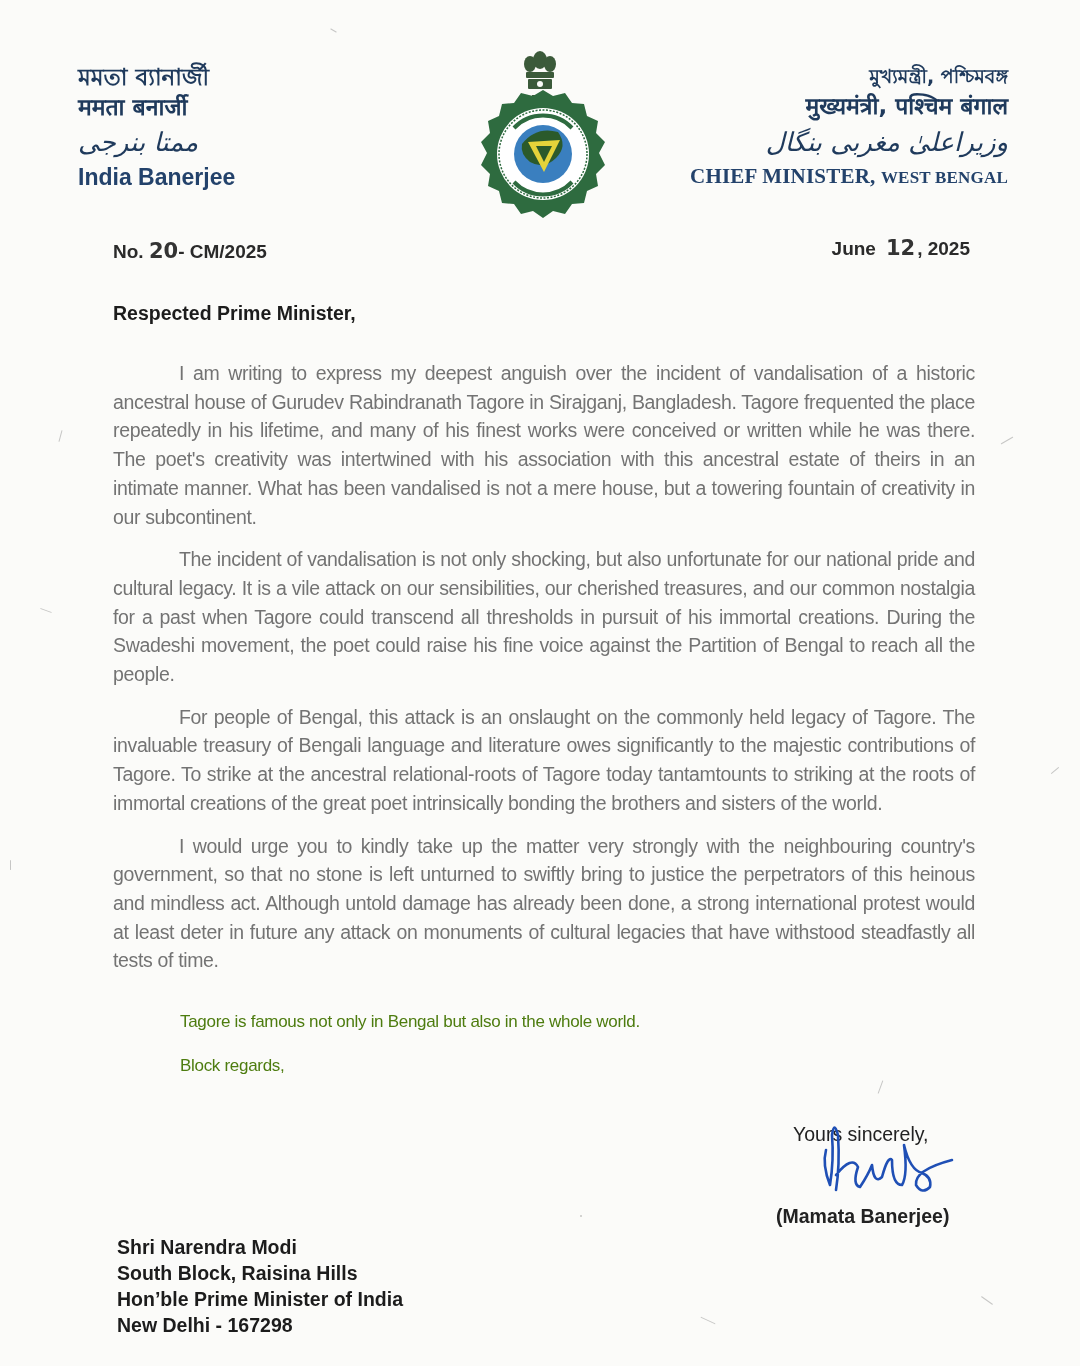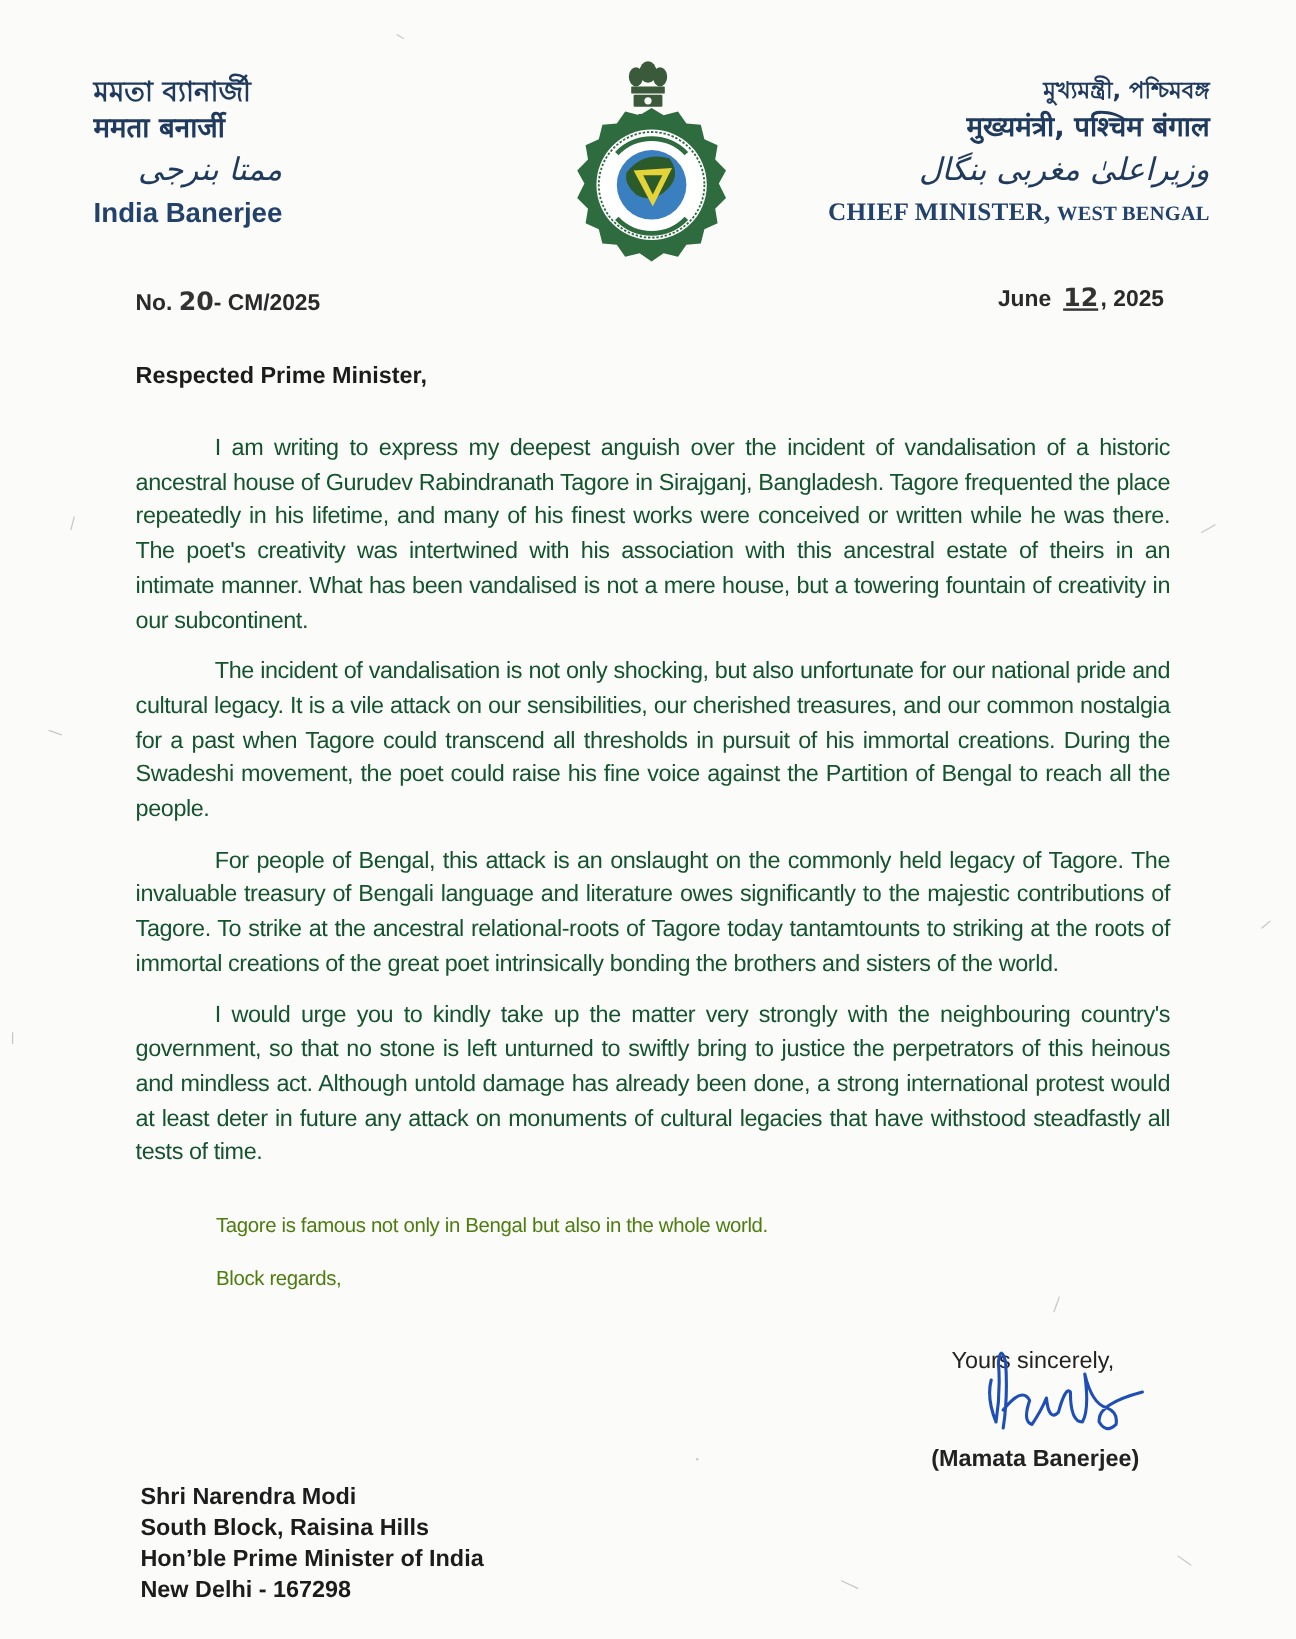--- a/index.html
+++ b/index.html
@@ -5,44 +5,44 @@
     html, body { margin: 0; padding: 0; }
     body {
       width: 1080px; height: 1366px; position: relative; overflow: hidden;
       background: #fbfbf9;
       font-family: "Liberation Sans", sans-serif;
       color: #1c1c1c;
     }
     .speck { position: absolute; background: #9a9a9a; opacity: 0.55; border-radius: 1px; }
     .lh-left { position: absolute; left: 78px; top: 62px; color: #1f3a5c; }
     .lh-left .bn { font-family: "DejaVu Sans", sans-serif; font-size: 23px; font-weight: bold; line-height: 30px; color: #1f3a5c; }
-    .lh-left .ur { font-family: "DejaVu Sans", sans-serif; font-size: 26px; line-height: 40px; color: #1f3a5c; direction: rtl; text-align: right; font-style: italic; }
+    .lh-left .ur { font-family: "DejaVu Sans", sans-serif; font-size: 26px; line-height: 40px; color: #1f3a5c; direction: rtl; text-align: left; font-style: italic; }
     .lh-left .en { font-family: "Liberation Sans", sans-serif; font-weight: bold; font-size: 23px; color: #23426b; margin-top: 2px; }
 
     .lh-right { position: absolute; right: 72px; top: 62px; text-align: right; color: #1f3a5c; }
     .lh-right .bn1 { font-family: "DejaVu Sans", sans-serif; font-size: 19px; font-weight: bold; line-height: 28px; }
     .lh-right .hi { font-family: "DejaVu Sans", sans-serif; font-size: 23px; font-weight: bold; line-height: 32px; }
     .lh-right .ur { font-family: "DejaVu Sans", sans-serif; font-size: 26px; line-height: 40px; direction: rtl; font-style: italic; }
     .lh-right .en { font-family: "Liberation Serif", serif; font-weight: bold; font-size: 21px; color: #23426b; margin-top: 2px; letter-spacing: 0.2px; }
     .lh-right .en .sm { font-size: 17px; }
 
     .emblem { position: absolute; left: 510px; top: 48px; width: 60px; height: 58px; }
     .seal { position: absolute; left: 478px; top: 88px; width: 130px; height: 132px; }
 
     .ref { position: absolute; left: 113px; top: 239px; font-weight: bold; font-size: 19px; color: #2a2a2a; }
     .ref .hand { font-family: "DejaVu Sans", sans-serif; color: #333; font-size: 21px; }
     .date { position: absolute; right: 110px; top: 236px; font-weight: bold; font-size: 19px; color: #2a2a2a; }
-    .date .hand { font-family: "DejaVu Sans", sans-serif; color: #333; font-size: 21px; margin: 0 2px 0 10px; text-decoration: underline; }
+    .date .hand { font-family: "DejaVu Sans", sans-serif; color: #333; font-size: 21px; margin: 0 2px 0 10px; }
 
     .salutation { position: absolute; left: 113px; top: 302px; font-weight: bold; font-size: 19.5px; color: #1c1c1c; }
 
     .body-text {
       position: absolute; left: 113px; top: 359px; width: 862px;
       font-family: "Liberation Sans", sans-serif; font-size: 19.5px; line-height: 28.7px;
-      color: #14532d; text-align: justify; letter-spacing: -0.35px;
+      color: #737373; text-align: justify; letter-spacing: -0.35px;
     }
     .body-text p { margin: 0 0 14px 0; text-indent: 66px; }
     .closing { position: absolute; left: 180px; font-size: 17px; color: #4d7c0f; letter-spacing: -0.3px; }
     .closing.c1 { top: 1012px; }
     .closing.c2 { top: 1056px; }
 
     .sig-block { position: absolute; left: 760px; top: 1123px; width: 230px; }
     .yours { position: absolute; left: 33px; top: 0; font-size: 19.5px; color: #222; }
     .sig { position: absolute; left: 52px; top: -8px; width: 150px; height: 90px; }
     .signame { position: absolute; left: 16px; top: 82px; font-weight: bold; font-size: 19.5px; color: #222; }

